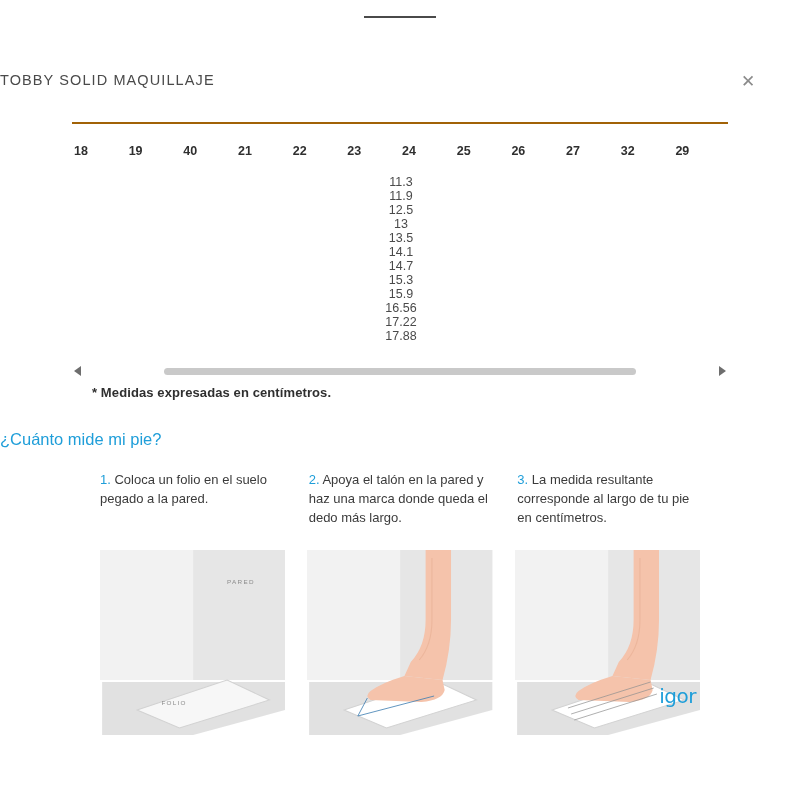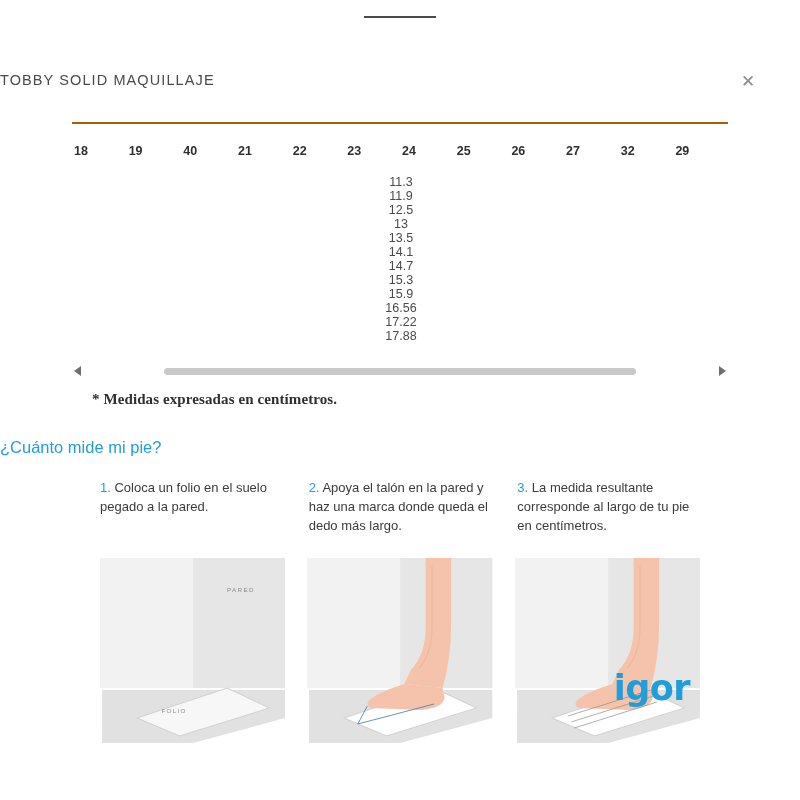--- a/index.html
+++ b/index.html
@@ -123,26 +123,25 @@
     position: absolute;
     left: 12%;
     top: 0;
     height: 7px;
     width: 76%;
     background: #c9c9c9;
     border-radius: 4px;
   }
 
   .footnote {
-    margin: 14px 0 0 20px;
-    font-size: 15px;
+    margin: 8px 0 0 20px;
+    font-size: 13px;
     font-weight: 700;
     color: #2f2f2f;
     letter-spacing: 0.1px;
-    font-family: Liberation Serif, serif;
   }
 
   .question {
     text-align: left;
     margin-top: 30px;
     font-size: 16.5px;
     color: #1f9ed9;
     font-weight: 400;
   }
 
@@ -169,27 +168,26 @@
   }
   .illo {
     flex: 1 1 0;
     height: 185px;
     position: relative;
   }
   .illo svg { display: block; width: 100%; height: 100%; }
 
   .brand {
     position: absolute;
-    right: 110px;
+    right: 104px;
     bottom: 92px;
-    font-size: 35px;
+    font-size: 20px;
     color: #1f9ed9;
     letter-spacing: -0.5px;
     font-family: "DejaVu Sans", sans-serif;
-    font-weight: bold;
   }
 </style>
 </head>
 <body>
 
 <div class="modal">
 
   <div class="close-btn">✕</div>
 
   <div class="title-rule"></div>

